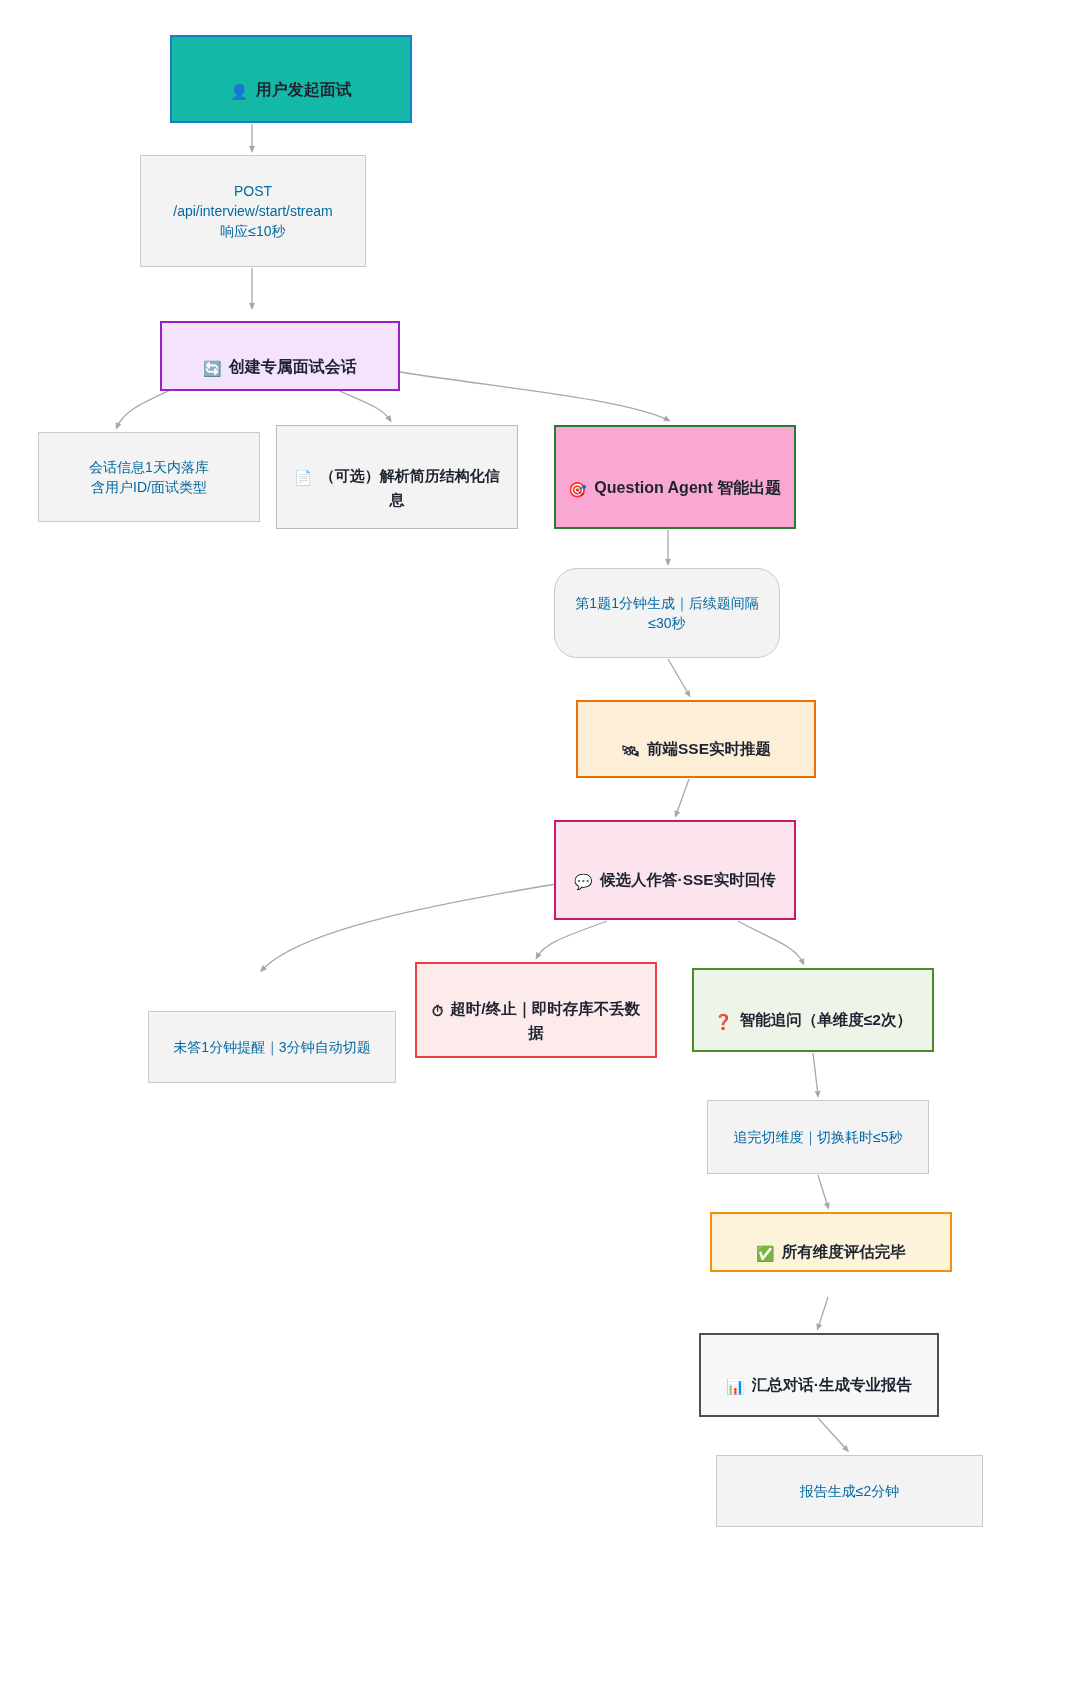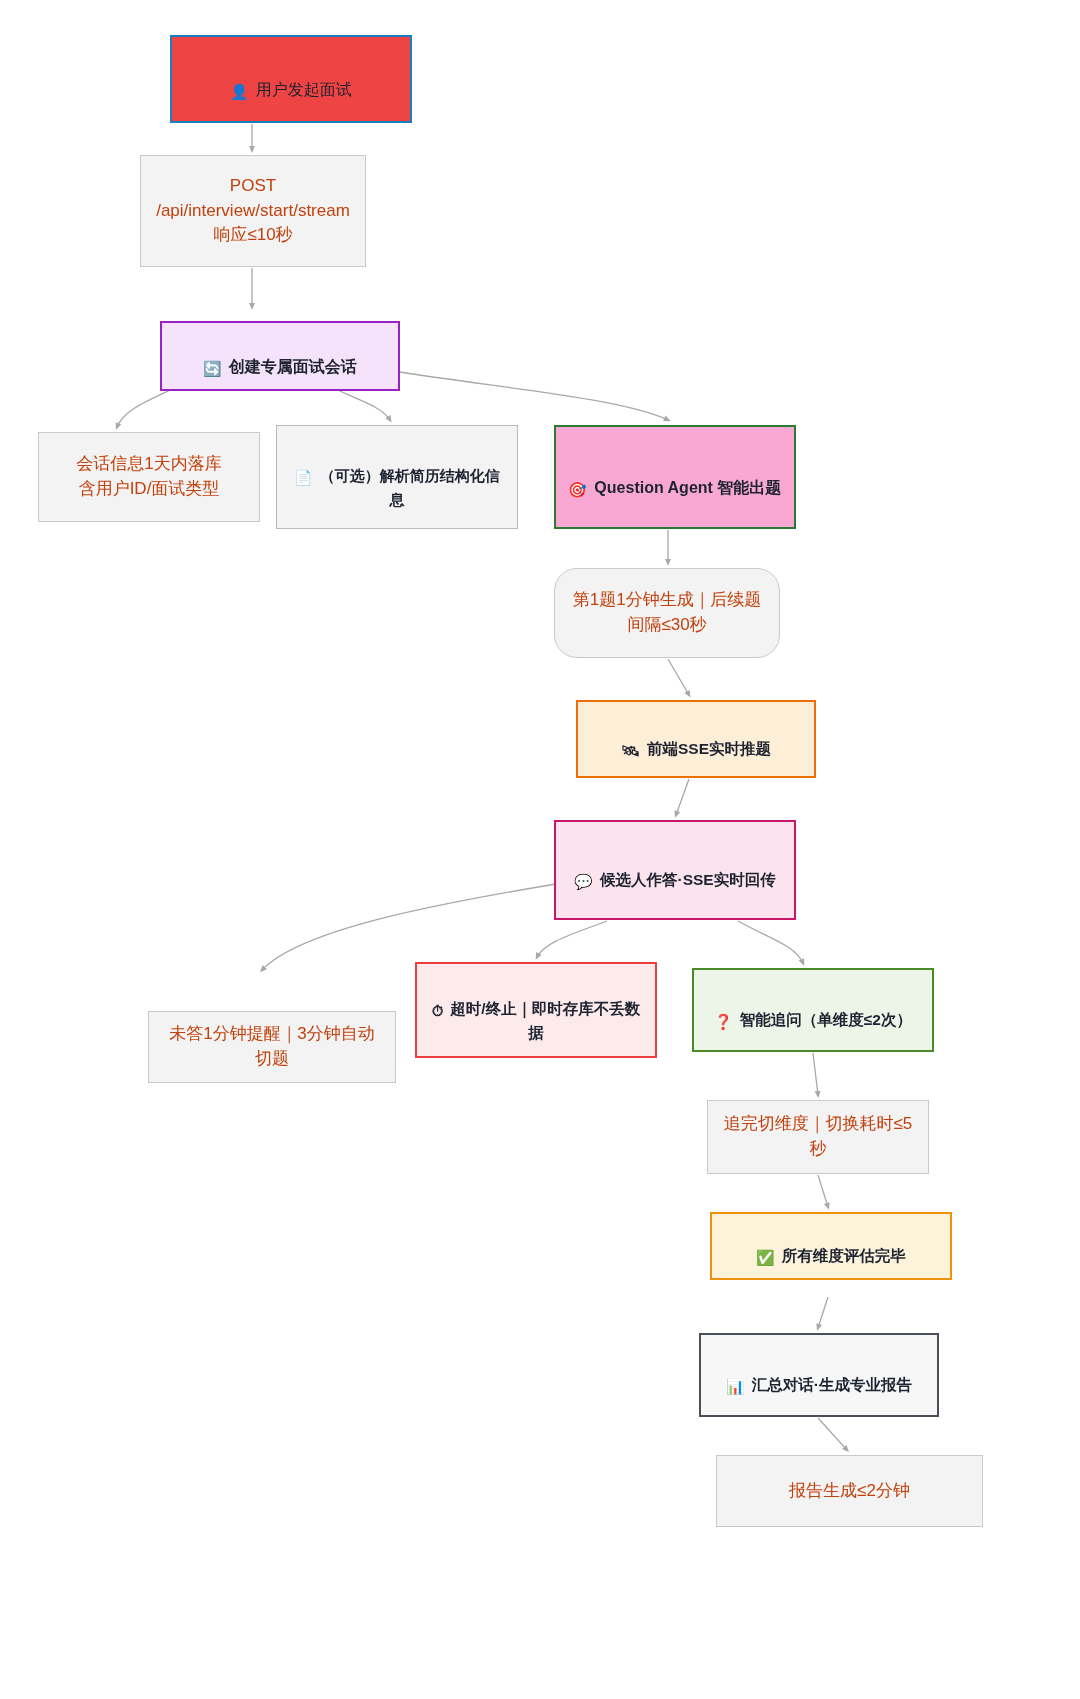--- a/index.html
+++ b/index.html
@@ -43,31 +43,31 @@
   }
   .node .ico {
     display: inline-block;
     margin-right: 7px;
     vertical-align: -2px;
     font-size: 15px;
   }
 
   
   .n-start {
-    background: #ef4444;
+    background: #14b8a6;
     border: 2px solid #1a7fc1;
     color: #1d2330;
-    font-weight: normal;
+    font-weight: bold;
     font-size: 16px;
   }
   .n-note {
     background: #f3f3f3;
     border: 1px solid #c9c9c9;
-    color: #c2410c;
-    font-size: 17px;
+    color: #0369a1;
+    font-size: 14px;
     font-weight: normal;
   }
   .n-session {
     background: #f4e3fa;
     border: 2px solid #9b20c4;
     color: #1d2330;
     font-weight: bold;
     font-size: 16px;
     margin-top: 9px;
   }
@@ -239,21 +239,21 @@
   <div class="node n-followup" style="left:692px; top:968px; width:242px; height:84px;">
     <span class="label">
       <span class="ico">❓</span><span>智能追问（单维度≤2次）</span>
     </span>
   </div>
 
   <div class="node n-note" style="left:707px; top:1100px; width:222px; height:74px;">
     <span class="label">追完切维度｜切换耗时≤5秒</span>
   </div>
 
-  <div class="node n-done" style="left:710px; top:1212px; width:242px; height:68px;">
+  <div class="node n-done" style="left:710px; top:1212px; width:242px; height:60px;">
     <span class="label">
       <span class="ico">✅</span><span>所有维度评估完毕</span>
     </span>
   </div>
 
   <div class="node n-report" style="left:699px; top:1333px; width:240px; height:84px;">
     <span class="label">
       <span class="ico">📊</span><span>汇总对话·生成专业报告</span>
     </span>
   </div>

